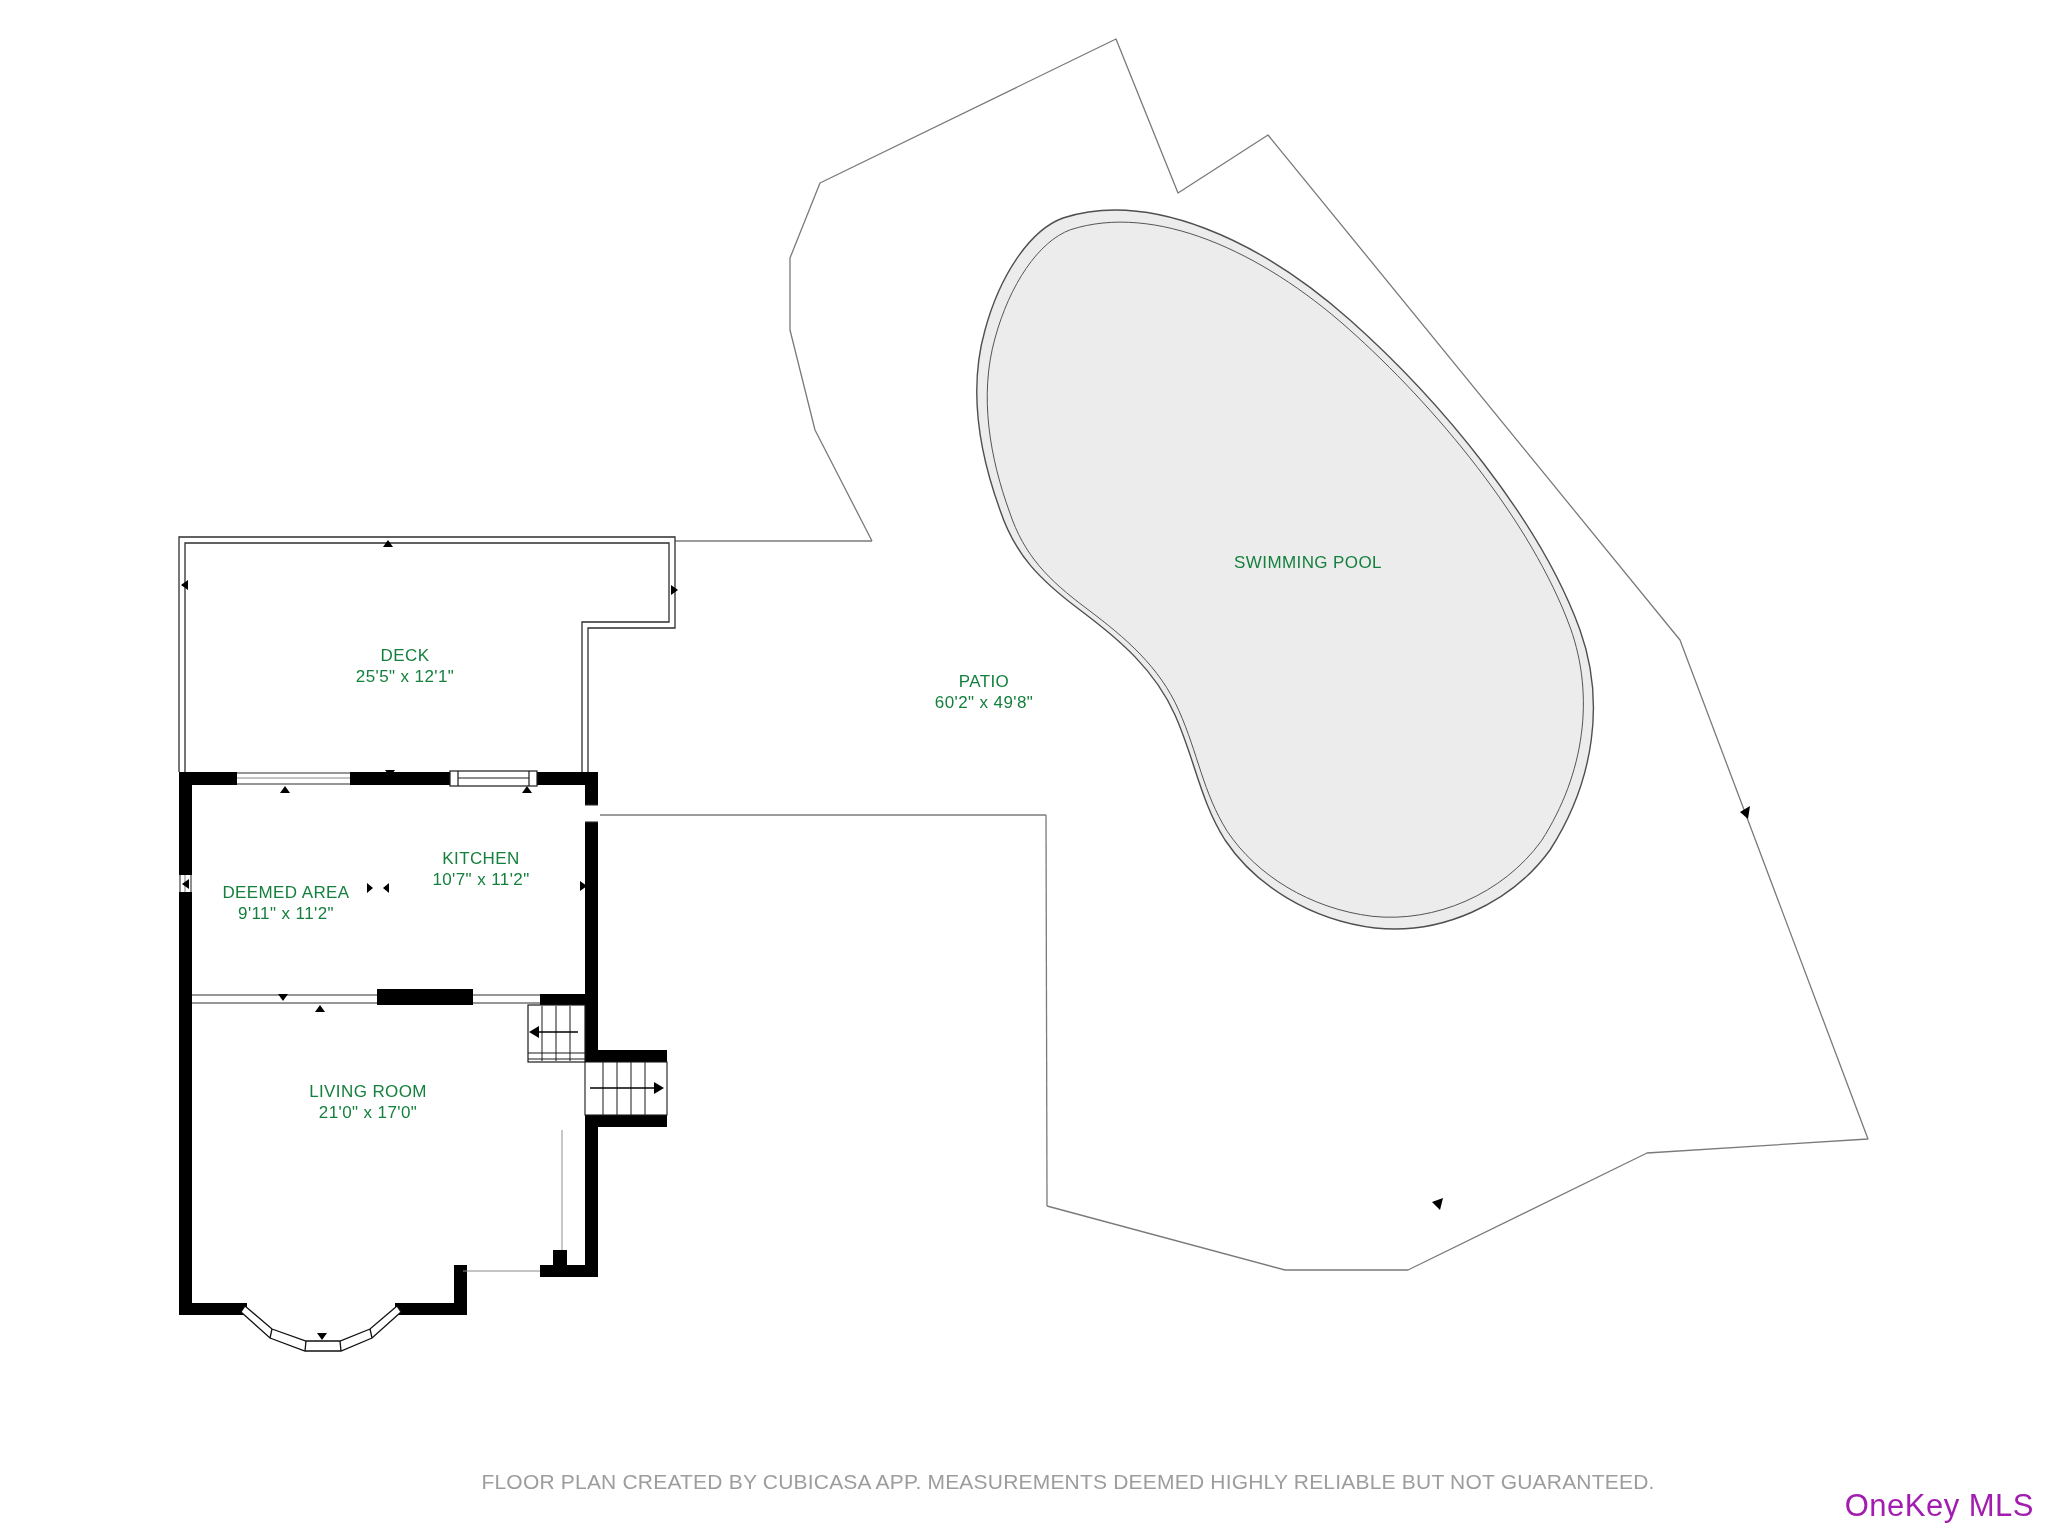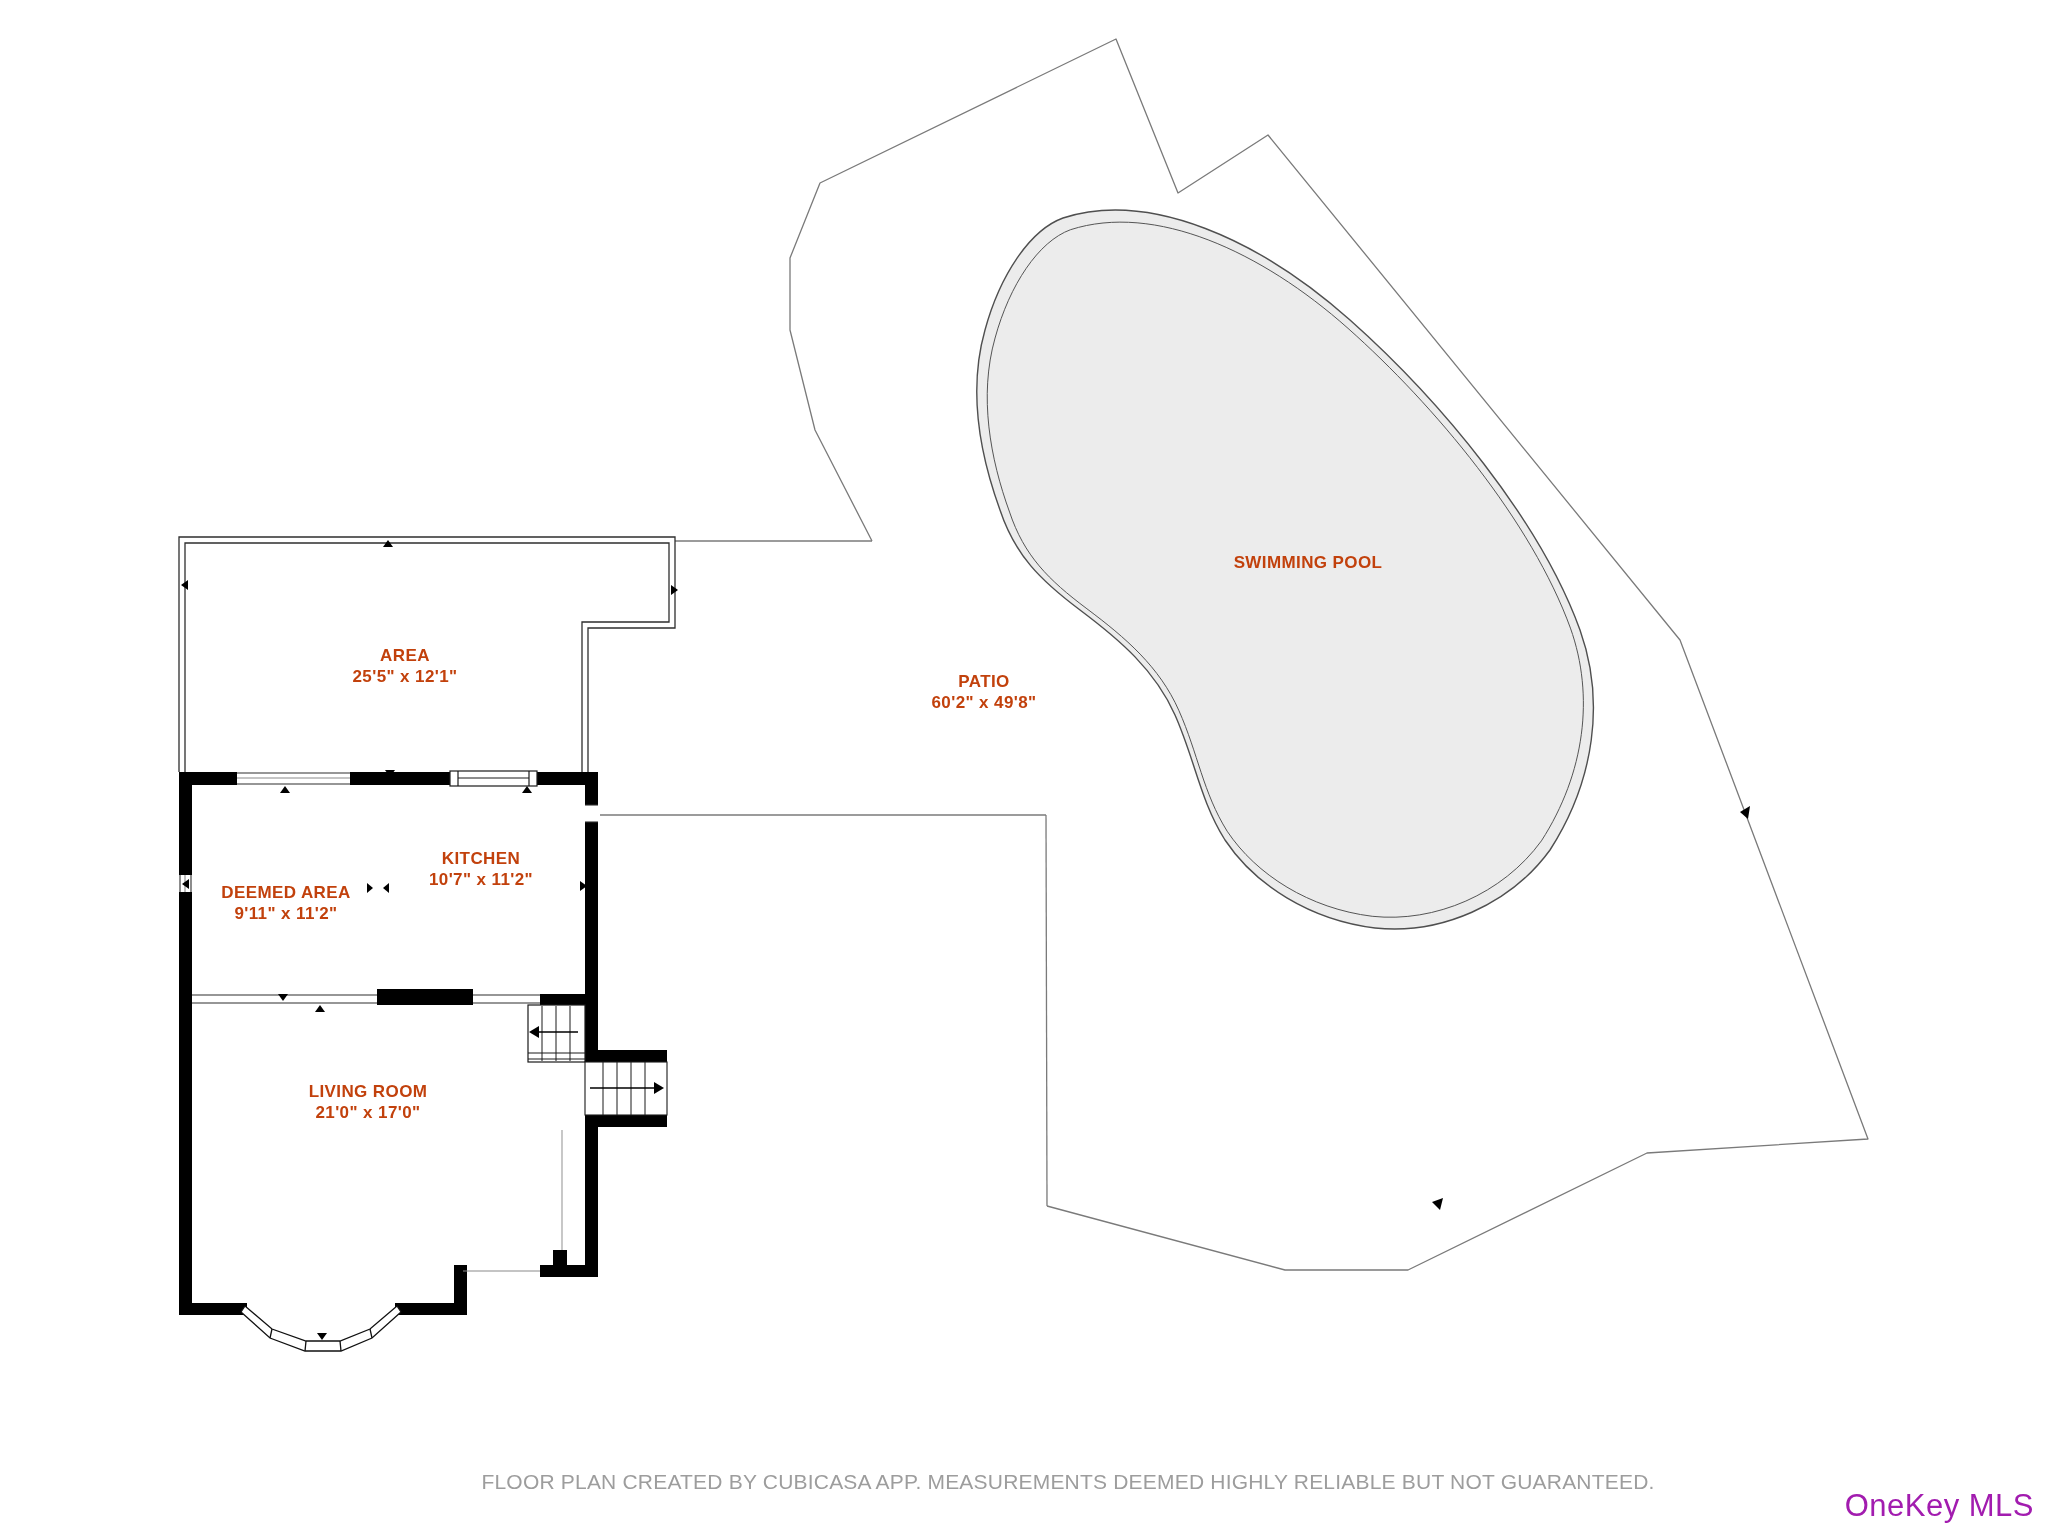--- a/index.html
+++ b/index.html
@@ -1,20 +1,20 @@
 <!DOCTYPE html>
 <html><head>
 <meta charset="utf-8">
 <style>
   html,body{margin:0;padding:0;background:#ffffff;}
   #canvas{position:relative;width:2048px;height:1536px;background:#ffffff;overflow:hidden;
           font-family:"Liberation Sans", sans-serif;}
   #plan-svg{position:absolute;left:0;top:0;}
   .room-label{position:absolute;transform:translate(-50%,-50%);text-align:center;
-              color:#c2410c;font-size:17px;line-height:21px;letter-spacing:0.4px;white-space:nowrap;font-weight:bold;}
+              color:#15803d;font-size:17px;line-height:21px;letter-spacing:0.4px;white-space:nowrap;}
   .room-name{}
   .room-dims{}
   #footer-disclaimer{position:absolute;left:0;top:1470px;width:100%;text-align:center;
                      color:#9d9d9d;font-size:21px;letter-spacing:0.2px;white-space:nowrap;padding-left:44px;}
   #watermark{position:absolute;right:14px;top:1488px;color:#a21caf;font-size:31px;
              letter-spacing:0.5px;white-space:nowrap;}
 </style>
 </head>
 <body>
 
@@ -170,21 +170,21 @@
       <polygon points="373,888 367,883 367,893"></polygon>
       <polygon points="383,888 389,883 389,893"></polygon>
       <polygon points="283,1001 278,994 288,994"></polygon>
       <polygon points="320,1005 315,1012 325,1012"></polygon>
       <polygon points="182,1088 189,1083 189,1093"></polygon>
       <polygon points="322,1340 317,1333 327,1333"></polygon>
     </g>
   </svg>
 
   <div class="room-label" style="left:405px;top:666px">
-    <div class="room-name">AREA</div>
+    <div class="room-name">DECK</div>
     <div class="room-dims">25'5" x 12'1"</div>
   </div>
 
   <div class="room-label" style="left:286px;top:903px">
     <div class="room-name">DEEMED AREA</div>
     <div class="room-dims">9'11" x 11'2"</div>
   </div>
 
   <div class="room-label" style="left:481px;top:869px">
     <div class="room-name">KITCHEN</div>

